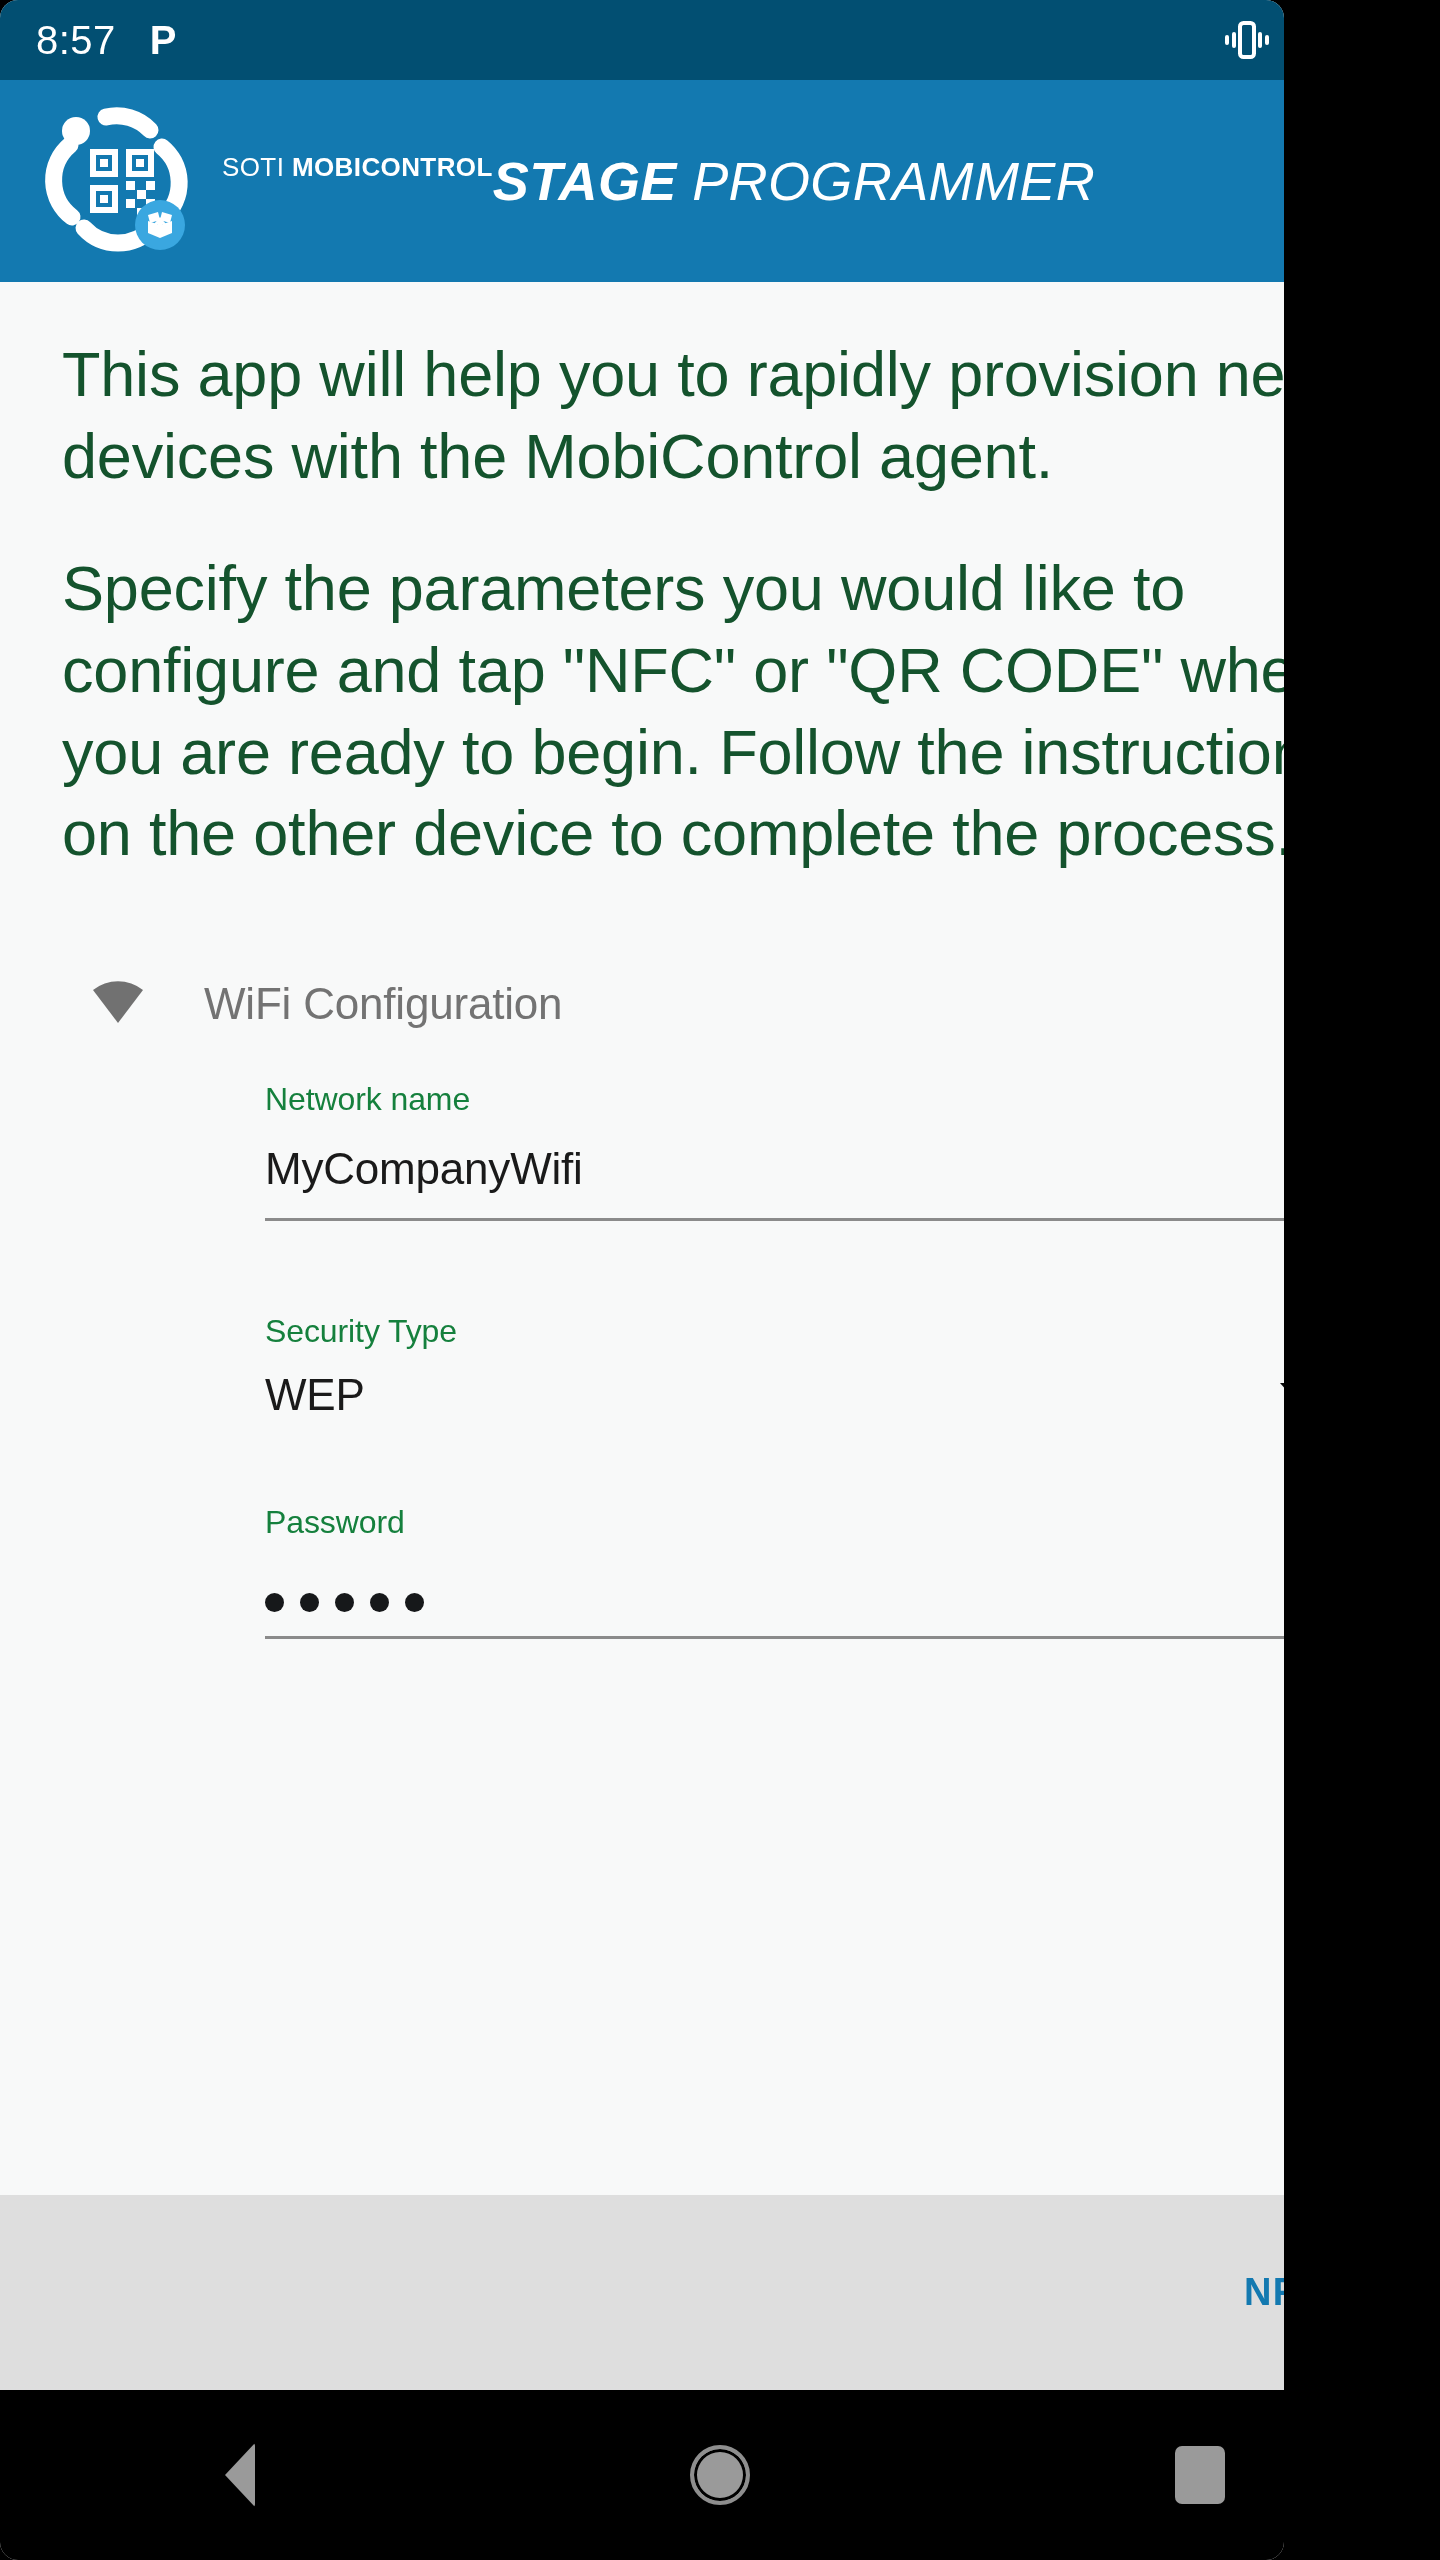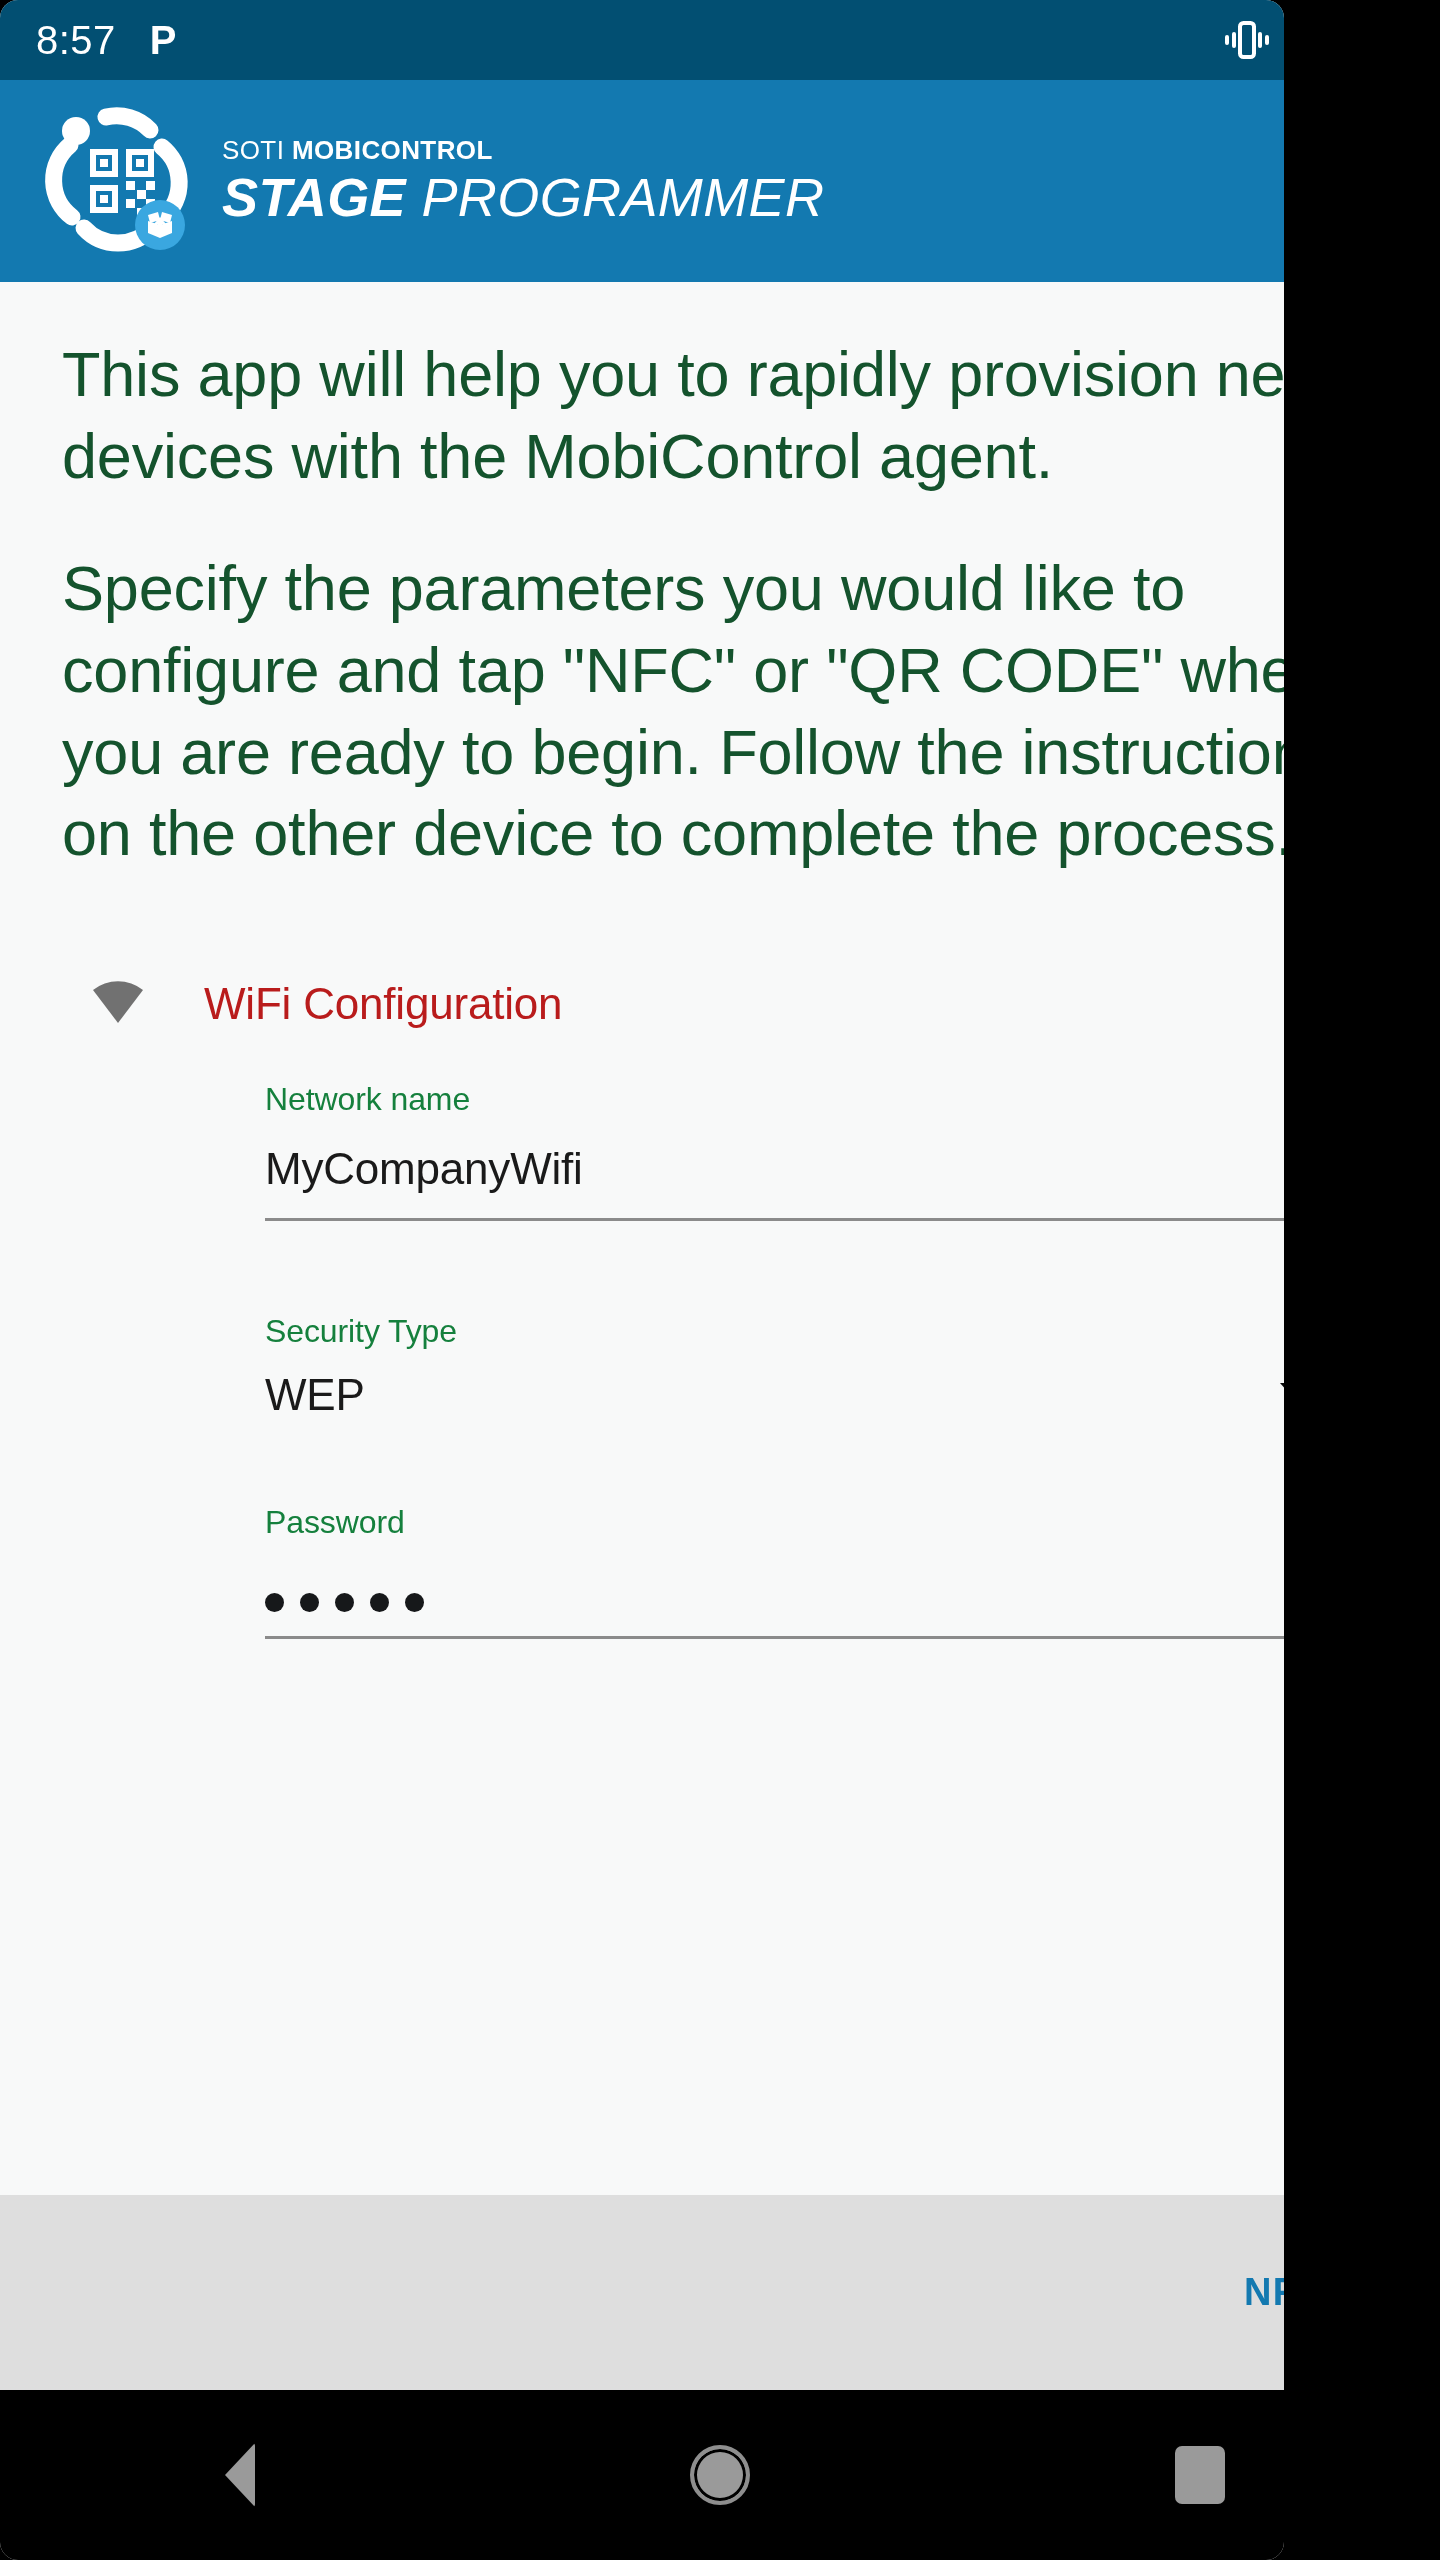--- a/index.html
+++ b/index.html
@@ -41,21 +41,21 @@
   #app-header {
     position:absolute; left:0; top:80px; width:1440px; height:202px;
     background:#1379b0;
     display:flex; align-items:center;
   }
   #app-logo {
     width:160px; height:160px; margin-left:38px;
     position:relative; flex:none;
   }
   #app-title-block {
-    margin-left:24px; display:flex; flex-direction:column;
+    margin-left:24px; display:flex; flex-direction:row;
     justify-content:center;
   }
   #brand-line {
     color:#ffffff; font-size:26px; line-height:1.1;
     letter-spacing:0.4px; margin-bottom:5px; white-space:nowrap;
   }
   #brand-line .soti { font-weight:400; }
   #brand-line .mc { font-weight:700; }
   #product-line {
     color:#ffffff; font-size:54px; line-height:1.05;
@@ -82,21 +82,21 @@
 
   
   #wifi-section { margin-top:104px; }
   #wifi-header {
     display:flex; align-items:center;
     padding-left:92px;
   }
   #wifi-wedge { flex:none; }
   #wifi-title {
     margin-left:60px;
-    color:#b91c1c; font-size:44px; font-weight:400;
+    color:#737373; font-size:44px; font-weight:400;
     letter-spacing:-0.2px;
   }
 
   .field { padding-left:265px; padding-right:70px; }
   .field-label {
     color:#15803d; font-size:32px; font-weight:400;
     letter-spacing:-0.1px;
   }
   .field-value-row {
     display:flex; align-items:baseline; justify-content:space-between;

